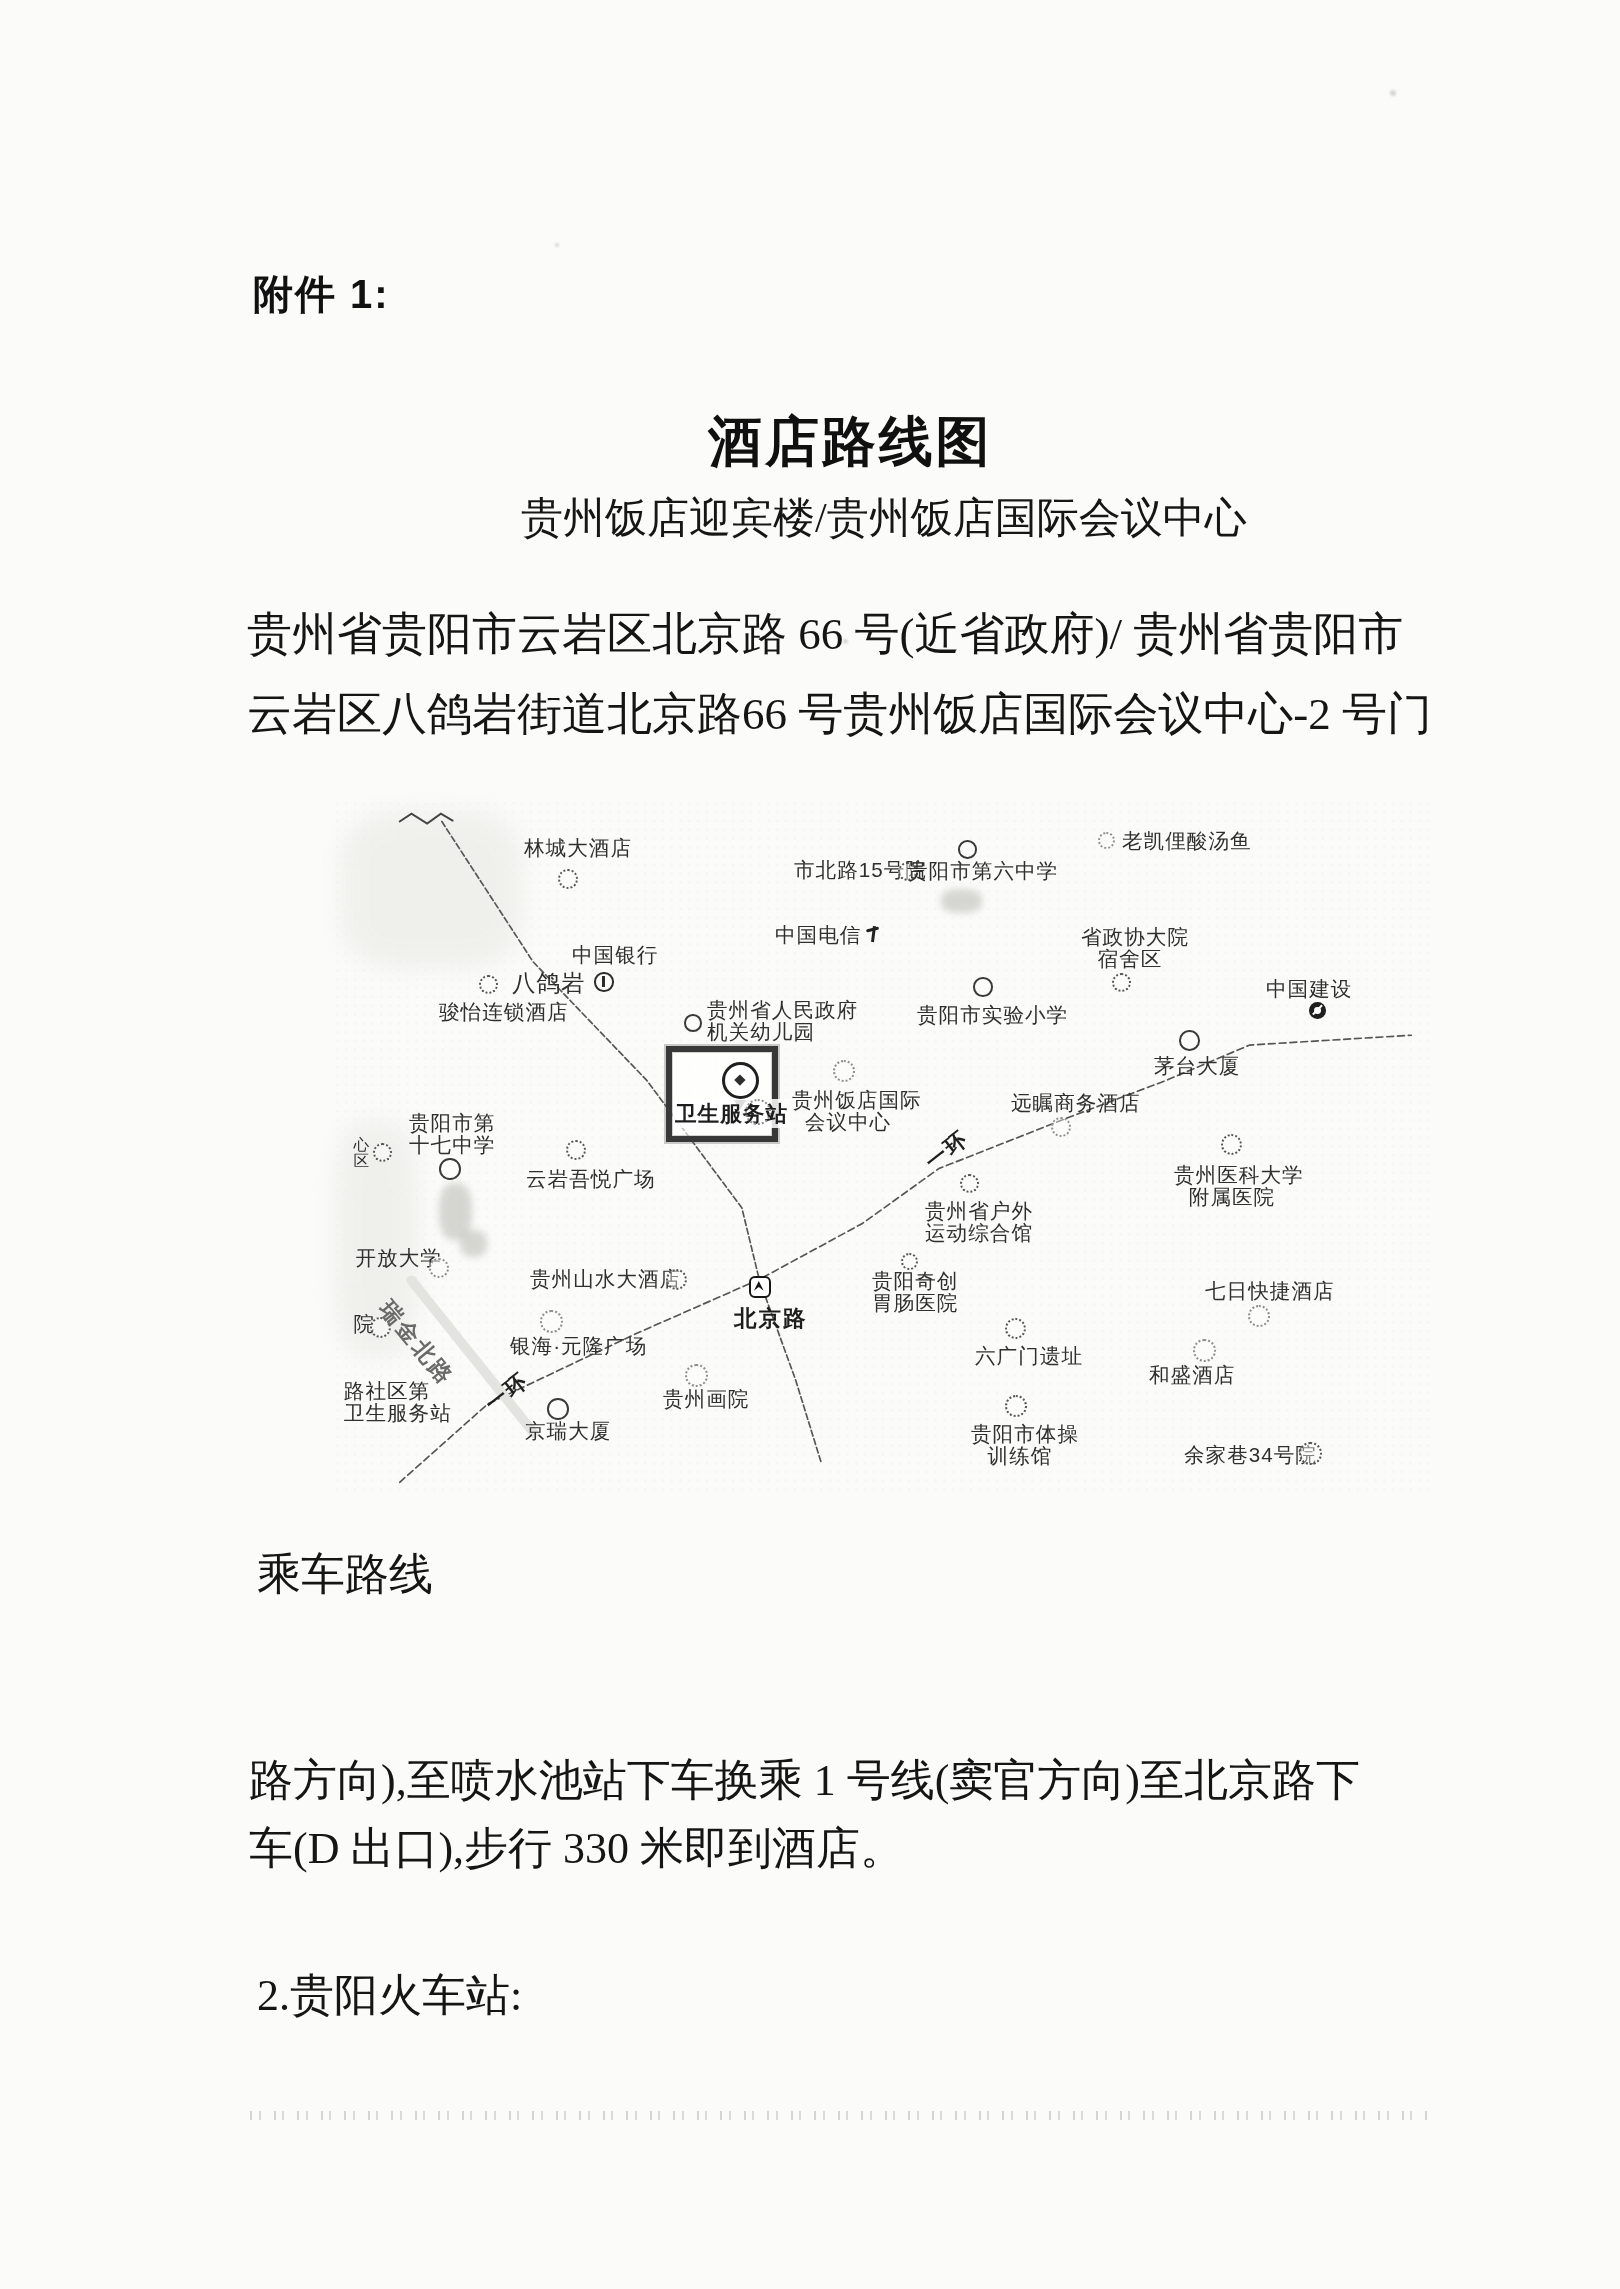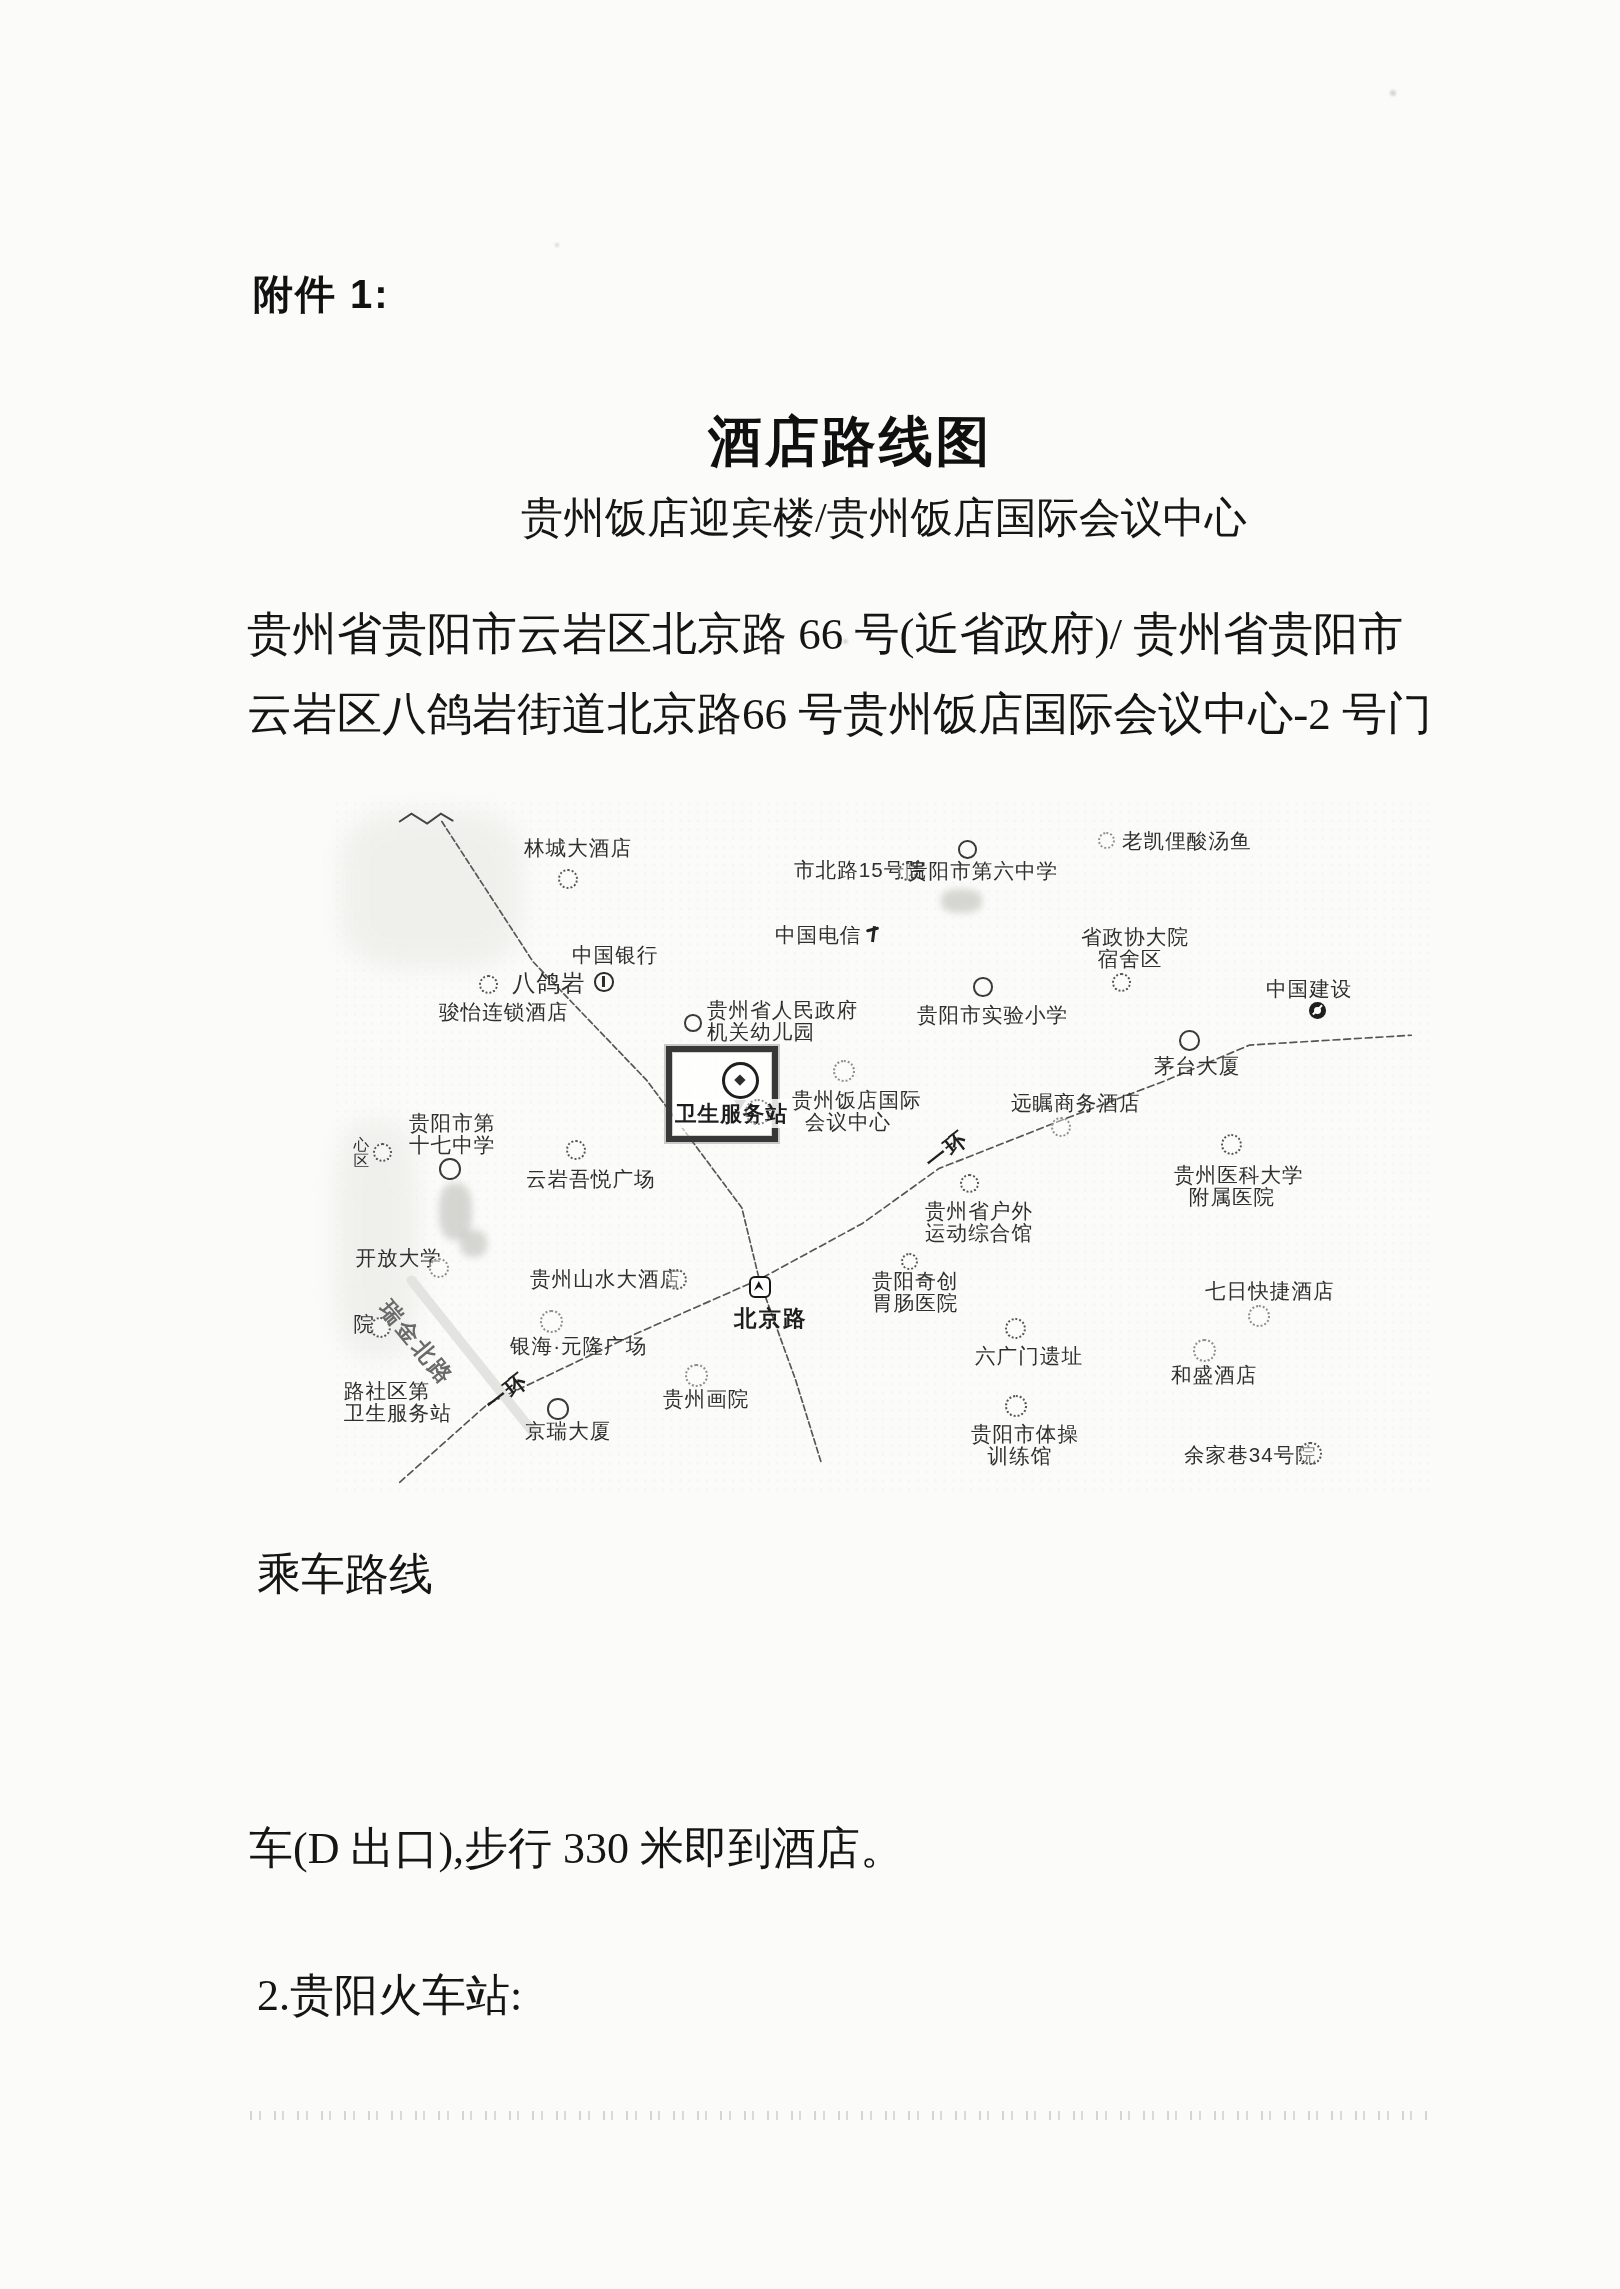--- a/index.html
+++ b/index.html
@@ -203,21 +203,21 @@
       </div>
       <div class="mc l" style="left: 915px; top: 506px; width: 21.6px; height: 21.6px;"></div>
       <div class="poi" style="left: 177px; top: 536px;">
         <div>银海·元隆广场</div>
       </div>
       <div class="mc l" style="left: 207px; top: 511px; width: 22.5px; height: 22.5px;"></div>
       <div class="poi" style="left: 642px; top: 546px;">
         <div>六广门遗址</div>
       </div>
       <div class="mc d" style="left: 672px; top: 519px; width: 20.6px; height: 20.6px;"></div>
-      <div class="poi" style="left: 838px; top: 565px;">
+      <div class="poi" style="left: 816px; top: 565px;">
         <div>和盛酒店</div>
       </div>
       <div class="mc l" style="left: 860px; top: 540px; width: 22.5px; height: 22.5px;"></div>
       <div class="poi" style="left: 20.6px; top: 514px;">
         <div>院</div>
       </div>
       <div class="mc d" style="left: 37px; top: 518px; width: 20.6px; height: 20.6px;"></div>
       <div class="poi" style="left: 330px; top: 589px;">
         <div>贵州画院</div>
       </div>
@@ -238,20 +238,21 @@
       <div class="poi" style="left: 851px; top: 645px;">
         <div>余家巷34号院</div>
       </div>
       <div class="mc d" style="left: 966px; top: 643px; width: 22.5px; height: 22.5px;"></div>
       <div class="rlab" style="left: 586px; top: 354px; transform: rotate(-38deg);">一环</div>
       <div class="rlab" style="left: 146px; top: 596px; transform: rotate(-38deg);">一环</div>
       <div class="rlab road-name" style="left: 63px; top: 495px; transform: rotate(50deg);">瑞金北路</div>
     </div>
 
   <div class="bodyline" style="left:257px;top:1545px;">乘车路线</div>
+  <div class="bodyline" style="left:249px;top:1751px;">路方向),至喷水池站下车换乘 1 号线(窦官方向)至北京路下</div>
   <div class="bodyline" style="left:249px;top:1819px;">车(D 出口),步行 330 米即到酒店。</div>
   <div class="bodyline" style="left:257px;top:1966px;">2.贵阳火车站:</div>
 
   <div class="ghostline"></div>
   <div class="speck" style="left:1390px;top:90px;width:5.9px;height:5.9px;"></div>
   <div class="speck" style="left:555px;top:243px;width:3.9px;height:3.9px;"></div>
   <div class="speck" style="left:843px;top:639px;width:4.9px;height:4.9px;"></div>
 </div>
 
 

